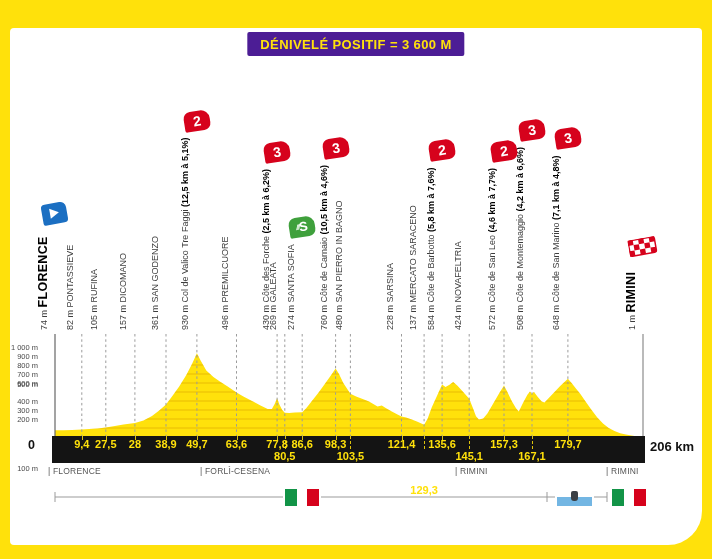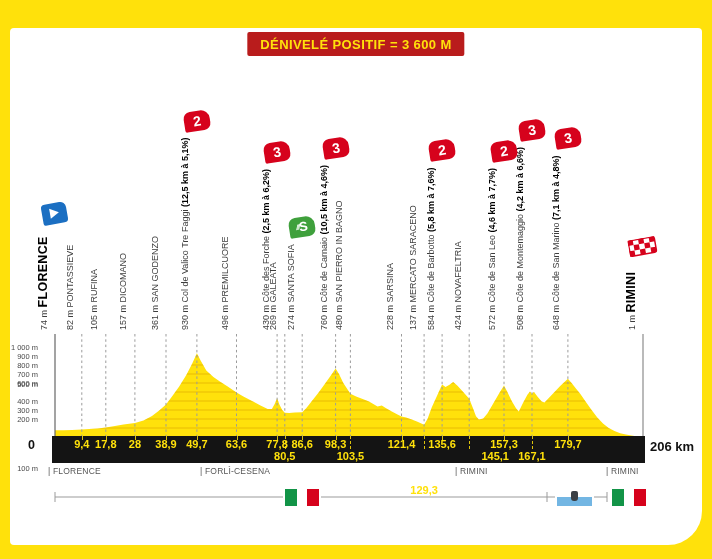--- a/index.html
+++ b/index.html
@@ -2,21 +2,21 @@
 <html><head>
 <meta charset="utf-8">
 <style>
   html,body{margin:0;padding:0;background:#fff;}
   #stage{position:relative;width:712px;height:559px;background:#FFE10B;
          font-family:"Liberation Sans",sans-serif;overflow:hidden;}
   .panel{position:absolute;left:10px;top:28px;width:692px;height:517px;background:#ffffff;
          border-radius:4px 4px 34px 4px;}
   .hdr-title{position:absolute;left:40px;top:5px;font-size:13.5px;font-weight:bold;color:#111;
          letter-spacing:.2px;}
-  .banner{position:absolute;left:50%;transform:translateX(-50%);top:32px;background:#b91c1c;
+  .banner{position:absolute;left:50%;transform:translateX(-50%);top:32px;background:#4c1d95;
          color:#FFE10B;font-weight:bold;font-size:13px;padding:5px 13px 4px;border-radius:2px;
          letter-spacing:.4px;white-space:nowrap;z-index:6;}
   #chart-svg{position:absolute;left:0;top:0;z-index:1;}
   #overlay{position:absolute;left:0;top:0;width:712px;height:559px;z-index:3;}
   .wlabel{position:absolute;bottom:229px;transform-origin:left bottom;transform:rotate(-90deg);
          white-space:nowrap;font-size:9px;line-height:11px;color:#3d3d3d;}
   .wlabel b{color:#000;}
   .wlabel .big{font-size:12.5px;font-weight:bold;color:#000;letter-spacing:.3px;}
   .badge{position:absolute;width:26px;height:20px;border-radius:7px 9px 7px 2px;
          transform:rotate(-9deg);color:#fff;font-weight:bold;font-size:14px;text-align:center;
@@ -118,21 +118,21 @@
       <div class="elev-tick" style="top: 415px;">200 m</div>
       <div class="elev-tick" style="top: 424px; margin-top: 40px;">100 m</div>
       <div class="wlabel" style="left: 49.5px;"><span>74 m </span><span class="big">FLORENCE</span></div>
       <div class="startflag" style="left: 42px; top: 203px;">
         <span></span>
       </div>
       <div class="wlabel" style="left: 76.3311px;">82 m PONTASSIEVE</div>
       <div class="kmnum" style="left: 81.8311px; top: 437.5px;">9,4</div>
       <div class="kmtick" style="left: 81.8311px; top: 436px; height: 4px;"></div>
       <div class="wlabel" style="left: 100.308px;">105 m RUFINA</div>
-      <div class="kmnum" style="left: 105.808px; top: 437.5px;">17,8</div>
+      <div class="kmnum" style="left: 105.808px; top: 437.5px;">27,5</div>
       <div class="kmtick" style="left: 105.808px; top: 436px; height: 4px;"></div>
       <div class="wlabel" style="left: 129.422px;">157 m DICOMANO</div>
       <div class="kmnum" style="left: 134.922px; top: 437.5px;">28</div>
       <div class="kmtick" style="left: 134.922px; top: 436px; height: 4px;"></div>
       <div class="wlabel" style="left: 160.535px;">361 m SAN GODENZO</div>
       <div class="kmnum" style="left: 166.035px; top: 437.5px;">38,9</div>
       <div class="kmtick" style="left: 166.035px; top: 436px; height: 4px;"></div>
       <div class="wlabel" style="left: 191.362px;"><span>930 m Col de Valico Tre Faggi </span><b>(12,5 km à 5,1%)</b></div>
       <div class="badge cat" style="left: 183.862px; top: 111px;">2</div>
       <div class="kmnum" style="left: 196.862px; top: 437.5px;">49,7</div>
@@ -162,21 +162,21 @@
       <div class="kmnum" style="left: 401.52px; top: 437.5px;">121,4</div>
       <div class="kmtick" style="left: 401.52px; top: 436px; height: 4px;"></div>
       <div class="wlabel" style="left: 418.57px;">137 m MERCATO SARACENO</div>
       <div class="kmnum" style="left: 424.07px; top: 472px; margin-top: 12px;">129,3</div>
       <div class="kmtick" style="left: 424.07px; top: 436px; height: 13px;"></div>
       <div class="wlabel" style="left: 436.552px;"><span>584 m Côte de Barbotto </span><b>(5,8 km à 7,6%)</b></div>
       <div class="badge cat" style="left: 429.052px; top: 140px;">2</div>
       <div class="kmnum" style="left: 442.052px; top: 437.5px;">135,6</div>
       <div class="kmtick" style="left: 442.052px; top: 436px; height: 4px;"></div>
       <div class="wlabel" style="left: 463.669px;">424 m NOVAFELTRIA</div>
-      <div class="kmnum" style="left: 469.169px; top: 450px; margin-left: 26px;">145,1</div>
+      <div class="kmnum" style="left: 469.169px; top: 450px;">145,1</div>
       <div class="kmtick" style="left: 469.169px; top: 436px; height: 13px;"></div>
       <div class="wlabel" style="left: 498.492px;"><span>572 m Côte de San Leo </span><b>(4,6 km à 7,7%)</b></div>
       <div class="badge cat" style="left: 490.992px; top: 141px;">2</div>
       <div class="kmnum" style="left: 503.992px; top: 437.5px;">157,3</div>
       <div class="kmtick" style="left: 503.992px; top: 436px; height: 4px;"></div>
       <div class="wlabel" style="left: 526.465px;"><span>508 m Côte de Montemaggio </span><b>(4,2 km à 6,6%)</b></div>
       <div class="badge cat" style="left: 518.965px; top: 120px;">3</div>
       <div class="kmnum" style="left: 531.965px; top: 450px;">167,1</div>
       <div class="kmtick" style="left: 531.965px; top: 436px; height: 13px;"></div>
       <div class="wlabel" style="left: 562.43px;"><span>648 m Côte de San Marino </span><b>(7,1 km à 4,8%)</b></div>

